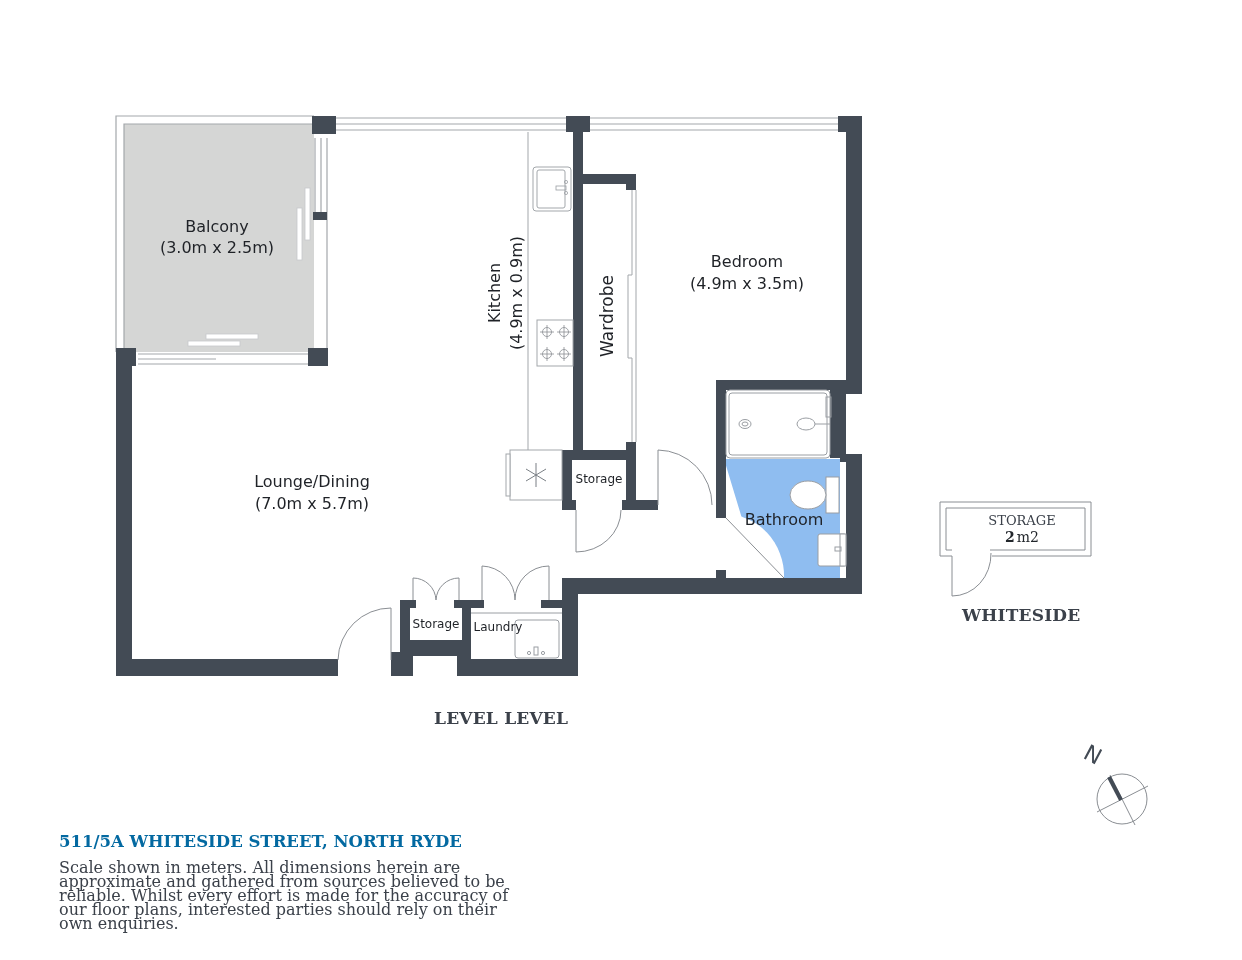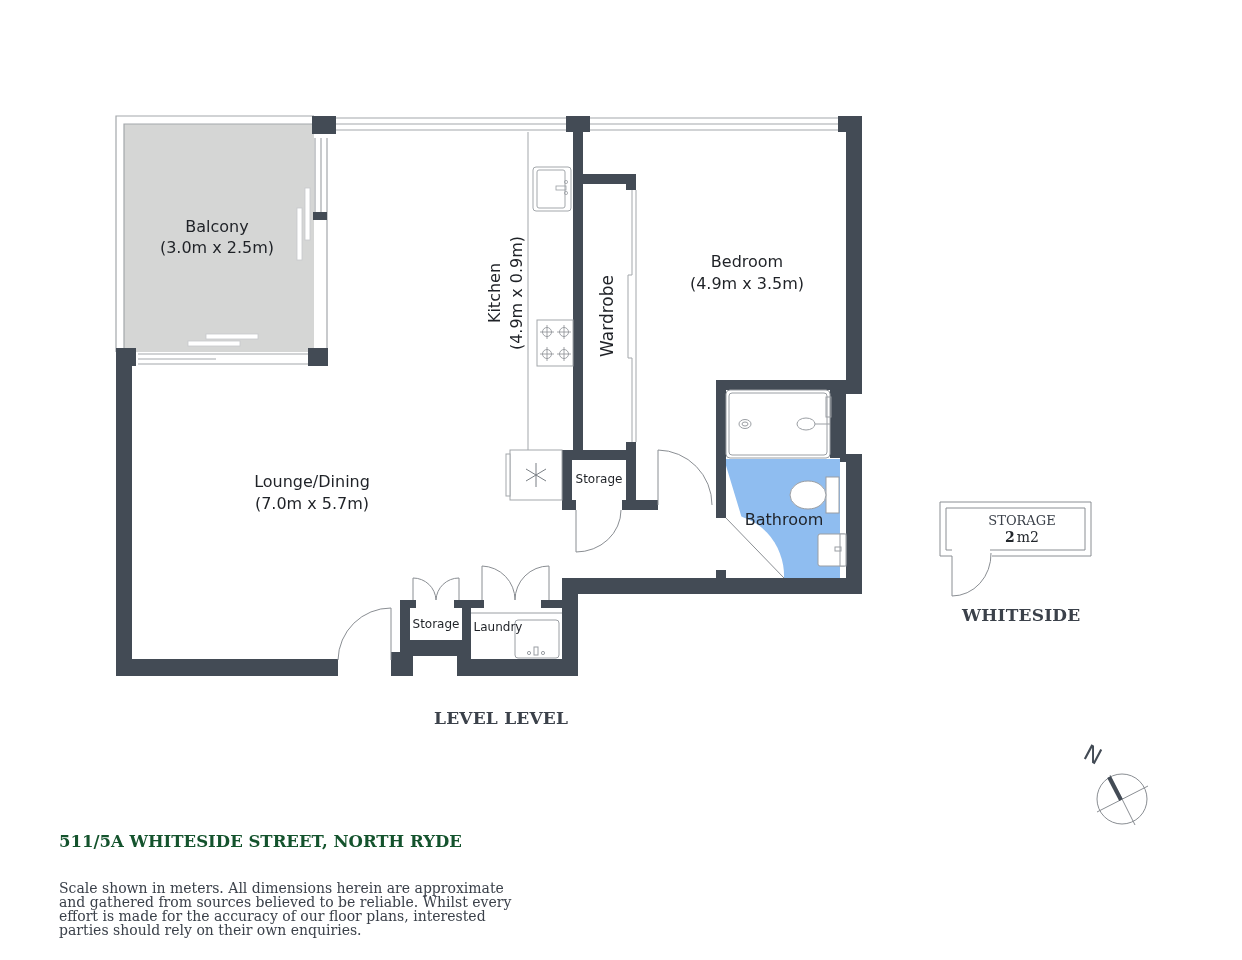--- a/index.html
+++ b/index.html
@@ -1,21 +1,21 @@
 <!DOCTYPE html>
 <html><head>
 <meta charset="utf-8">
 <style>
   html, body { margin: 0; padding: 0; background: #ffffff; }
   body { width: 1242px; height: 960px; position: relative; overflow: hidden; font-family: "DejaVu Sans", sans-serif; }
   #plan { position: absolute; left: 0; top: 0; }
   .room-label { font-family: "DejaVu Sans", sans-serif; fill: #1f2227; text-anchor: middle; }
   .level-label { position: absolute; font-family: "DejaVu Serif", serif; font-weight: bold; color: #3b414a; font-size: 17px; letter-spacing: 0.2px; }
-  .address { position: absolute; left: 59px; top: 832px; font-family: "DejaVu Serif", serif; font-weight: bold; font-size: 16.5px; color: #14532d; }
-  .disclaimer { position: absolute; left: 59px; top: 861px; width: 470px; font-family: "DejaVu Serif", serif; font-size: 14px; line-height: 14px; color: #3b414a; margin-top: 20px; }
+  .address { position: absolute; left: 59px; top: 832px; font-family: "DejaVu Serif", serif; font-weight: bold; font-size: 16.5px; color: #0369a1; }
+  .disclaimer { position: absolute; left: 59px; top: 861px; width: 470px; font-family: "DejaVu Serif", serif; font-size: 16px; line-height: 14px; color: #3b414a; }
 </style>
 </head>
 <body>
 
 <svg id="plan" width="1242" height="960" viewBox="0 0 1242 960" xmlns="http://www.w3.org/2000/svg">
 
   <rect x="124" y="124" width="190" height="228" fill="#d5d6d5"></rect>
 
   <polygon points="724,459 840,459 840,578 724,578 724,520 760,520 760,578" fill="#8fbdf0"></polygon>
   <path d="M724,514 L724,578 L784,578 A60,62 0 0 0 724,514 Z" fill="#ffffff"></path>

